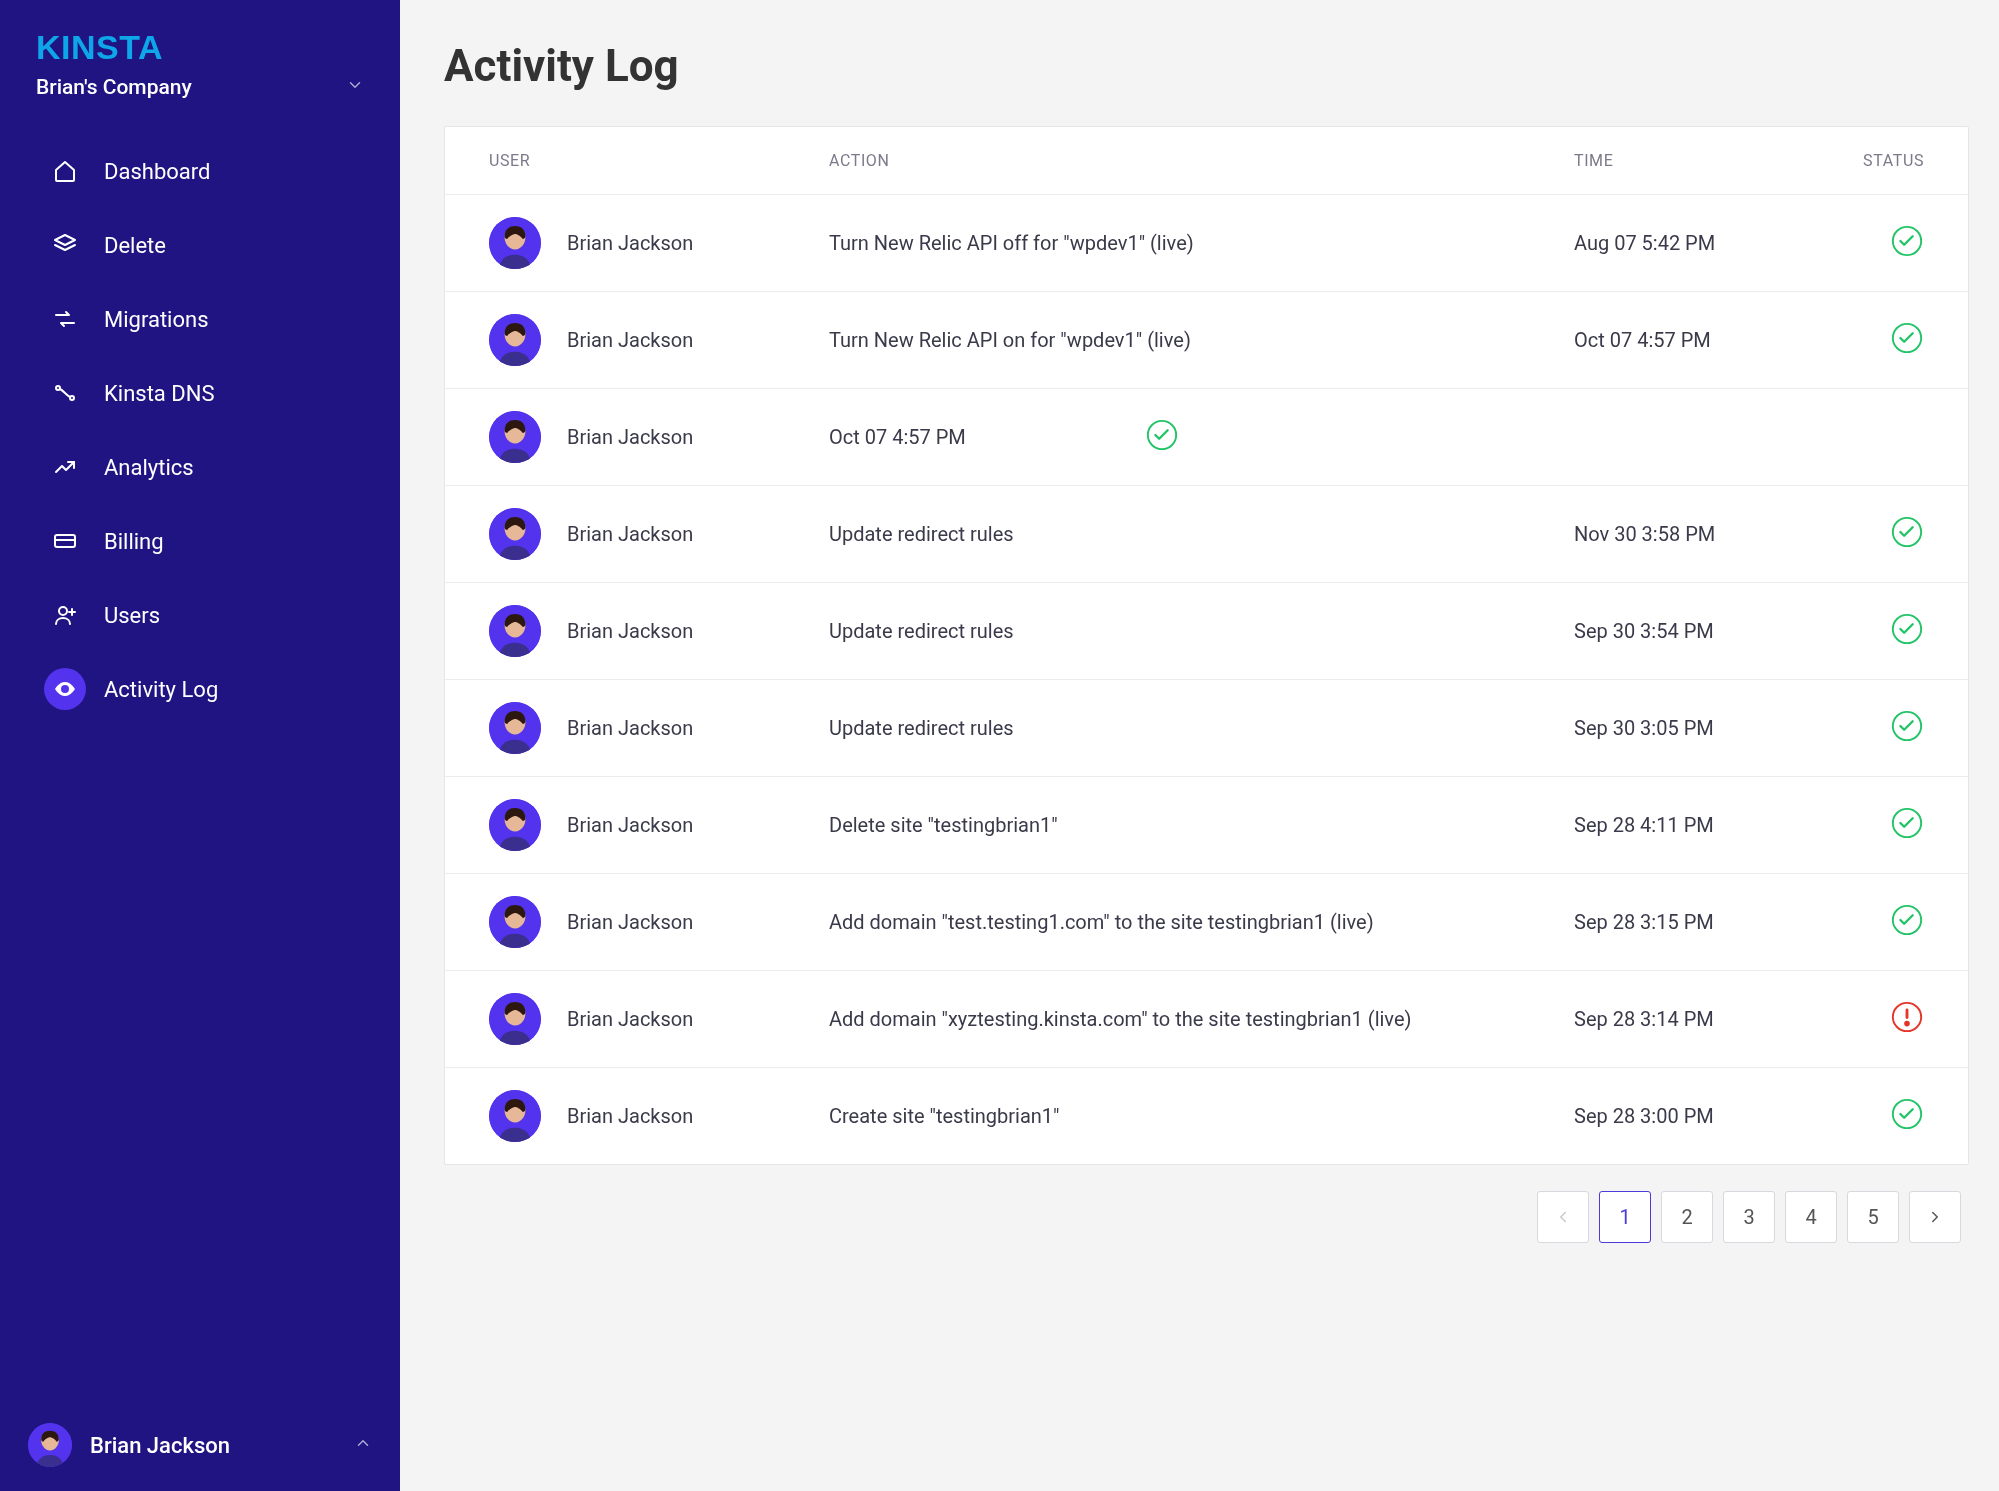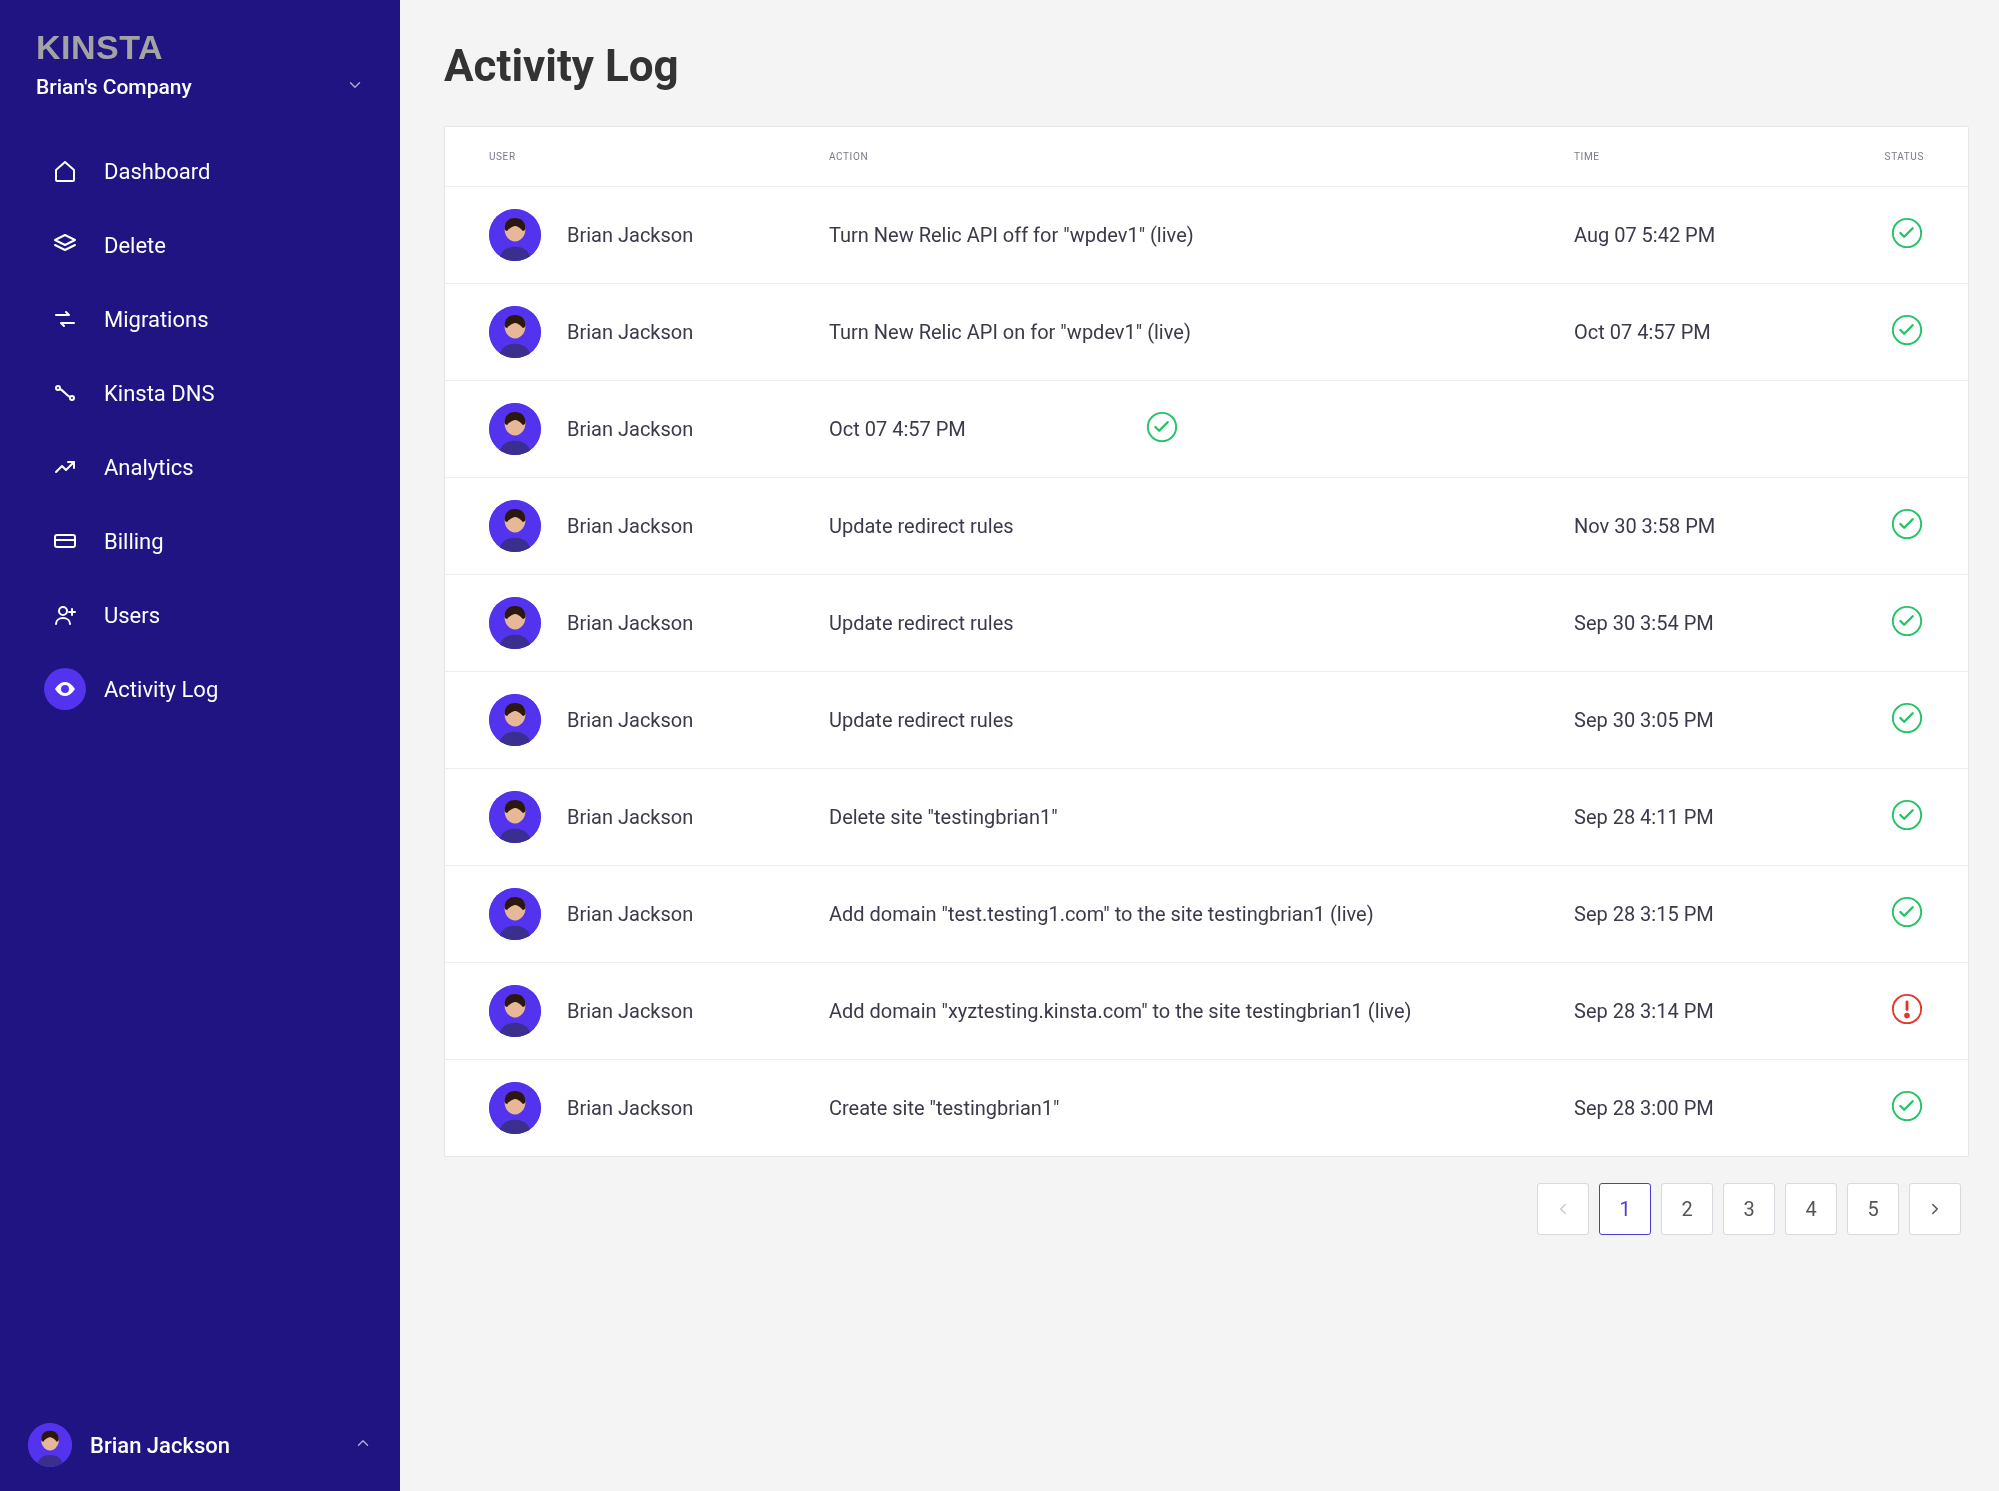--- a/index.html
+++ b/index.html
@@ -23,21 +23,21 @@
   flex-direction: column;
   padding: 28px 0 24px 0;
   flex-shrink: 0;
 }
 .logo-wrap { padding: 0 36px 8px 36px; }
 .logo {
   font-family: sans-serif;
   font-weight: 900;
   font-size: 34px;
   letter-spacing: 0.5px;
-  color: #a3a3a3;
+  color: #0ea5e9;
 }
 .company-row {
   padding: 0 36px 36px 36px;
   display: flex;
   align-items: center;
   justify-content: space-between;
   cursor: pointer;
 }
 .company-name { font-size: 21px; font-weight: 500; }
 .chevron-down-icon svg { width: 18px; height: 18px; }
@@ -97,21 +97,21 @@
   margin-bottom: 34px;
 }
 .panel {
   background: #fff;
   border: 1px solid #e6e6e9;
   border-radius: 2px;
 }
 .thead {
   display: flex;
   padding: 24px 44px;
-  font-size: 10px;
+  font-size: 16px;
   letter-spacing: 0.6px;
   color: #7a7a8a;
   text-transform: uppercase;
   border-bottom: 1px solid #ededf0;
 }
 .col-user { width: 340px; flex-shrink: 0; }
 .col-action { flex: 1; padding-right: 30px; }
 .col-time { width: 250px; flex-shrink: 0; }
 .col-status { width: 100px; flex-shrink: 0; text-align: right; }
 

